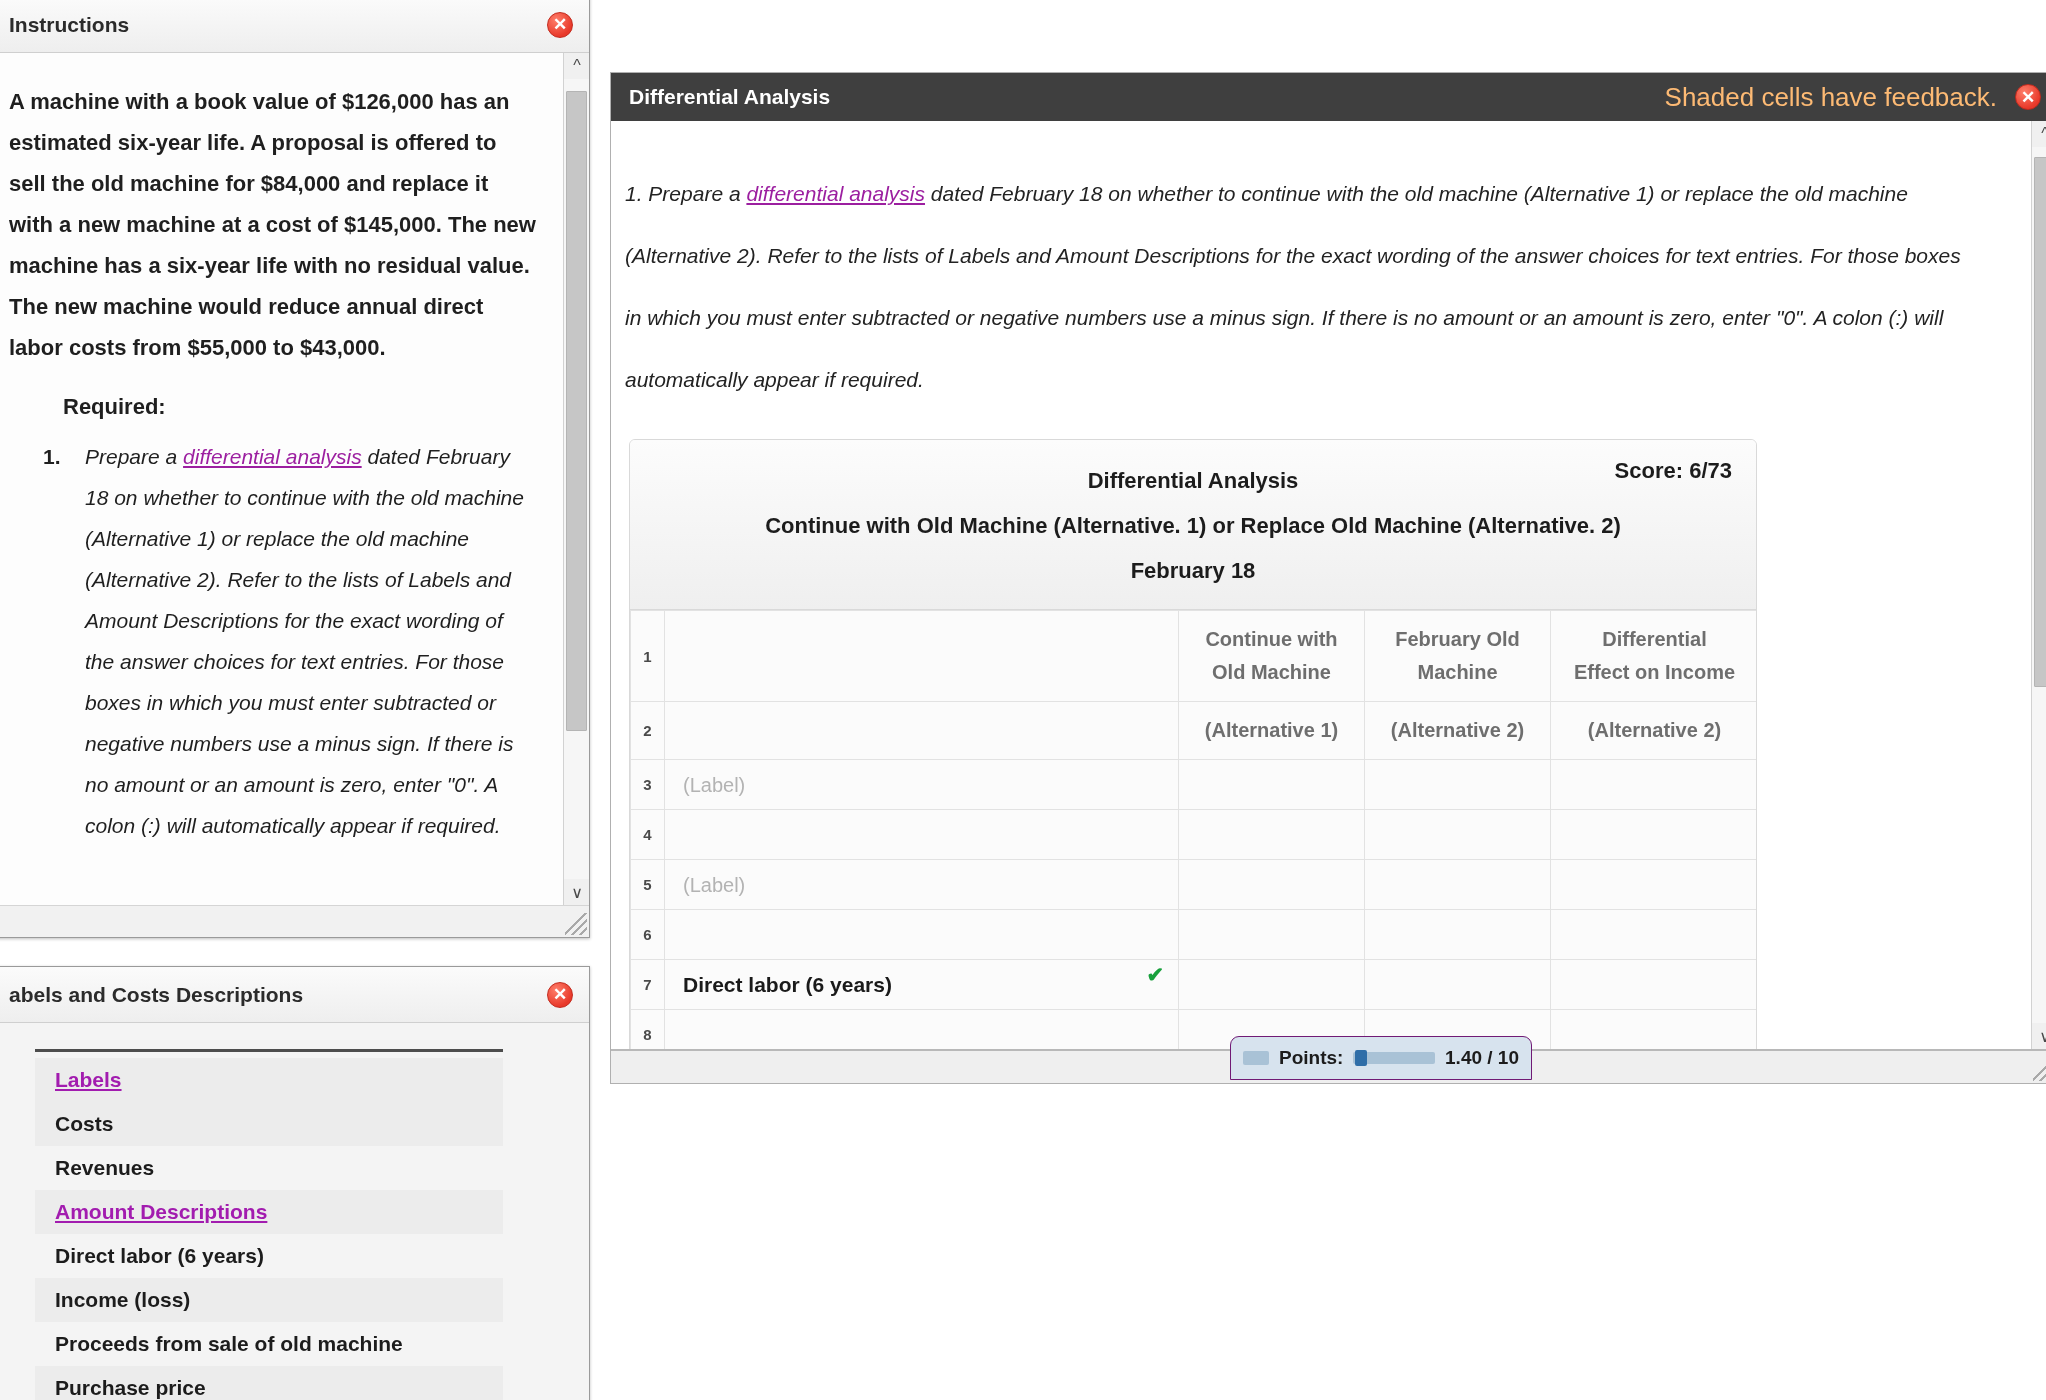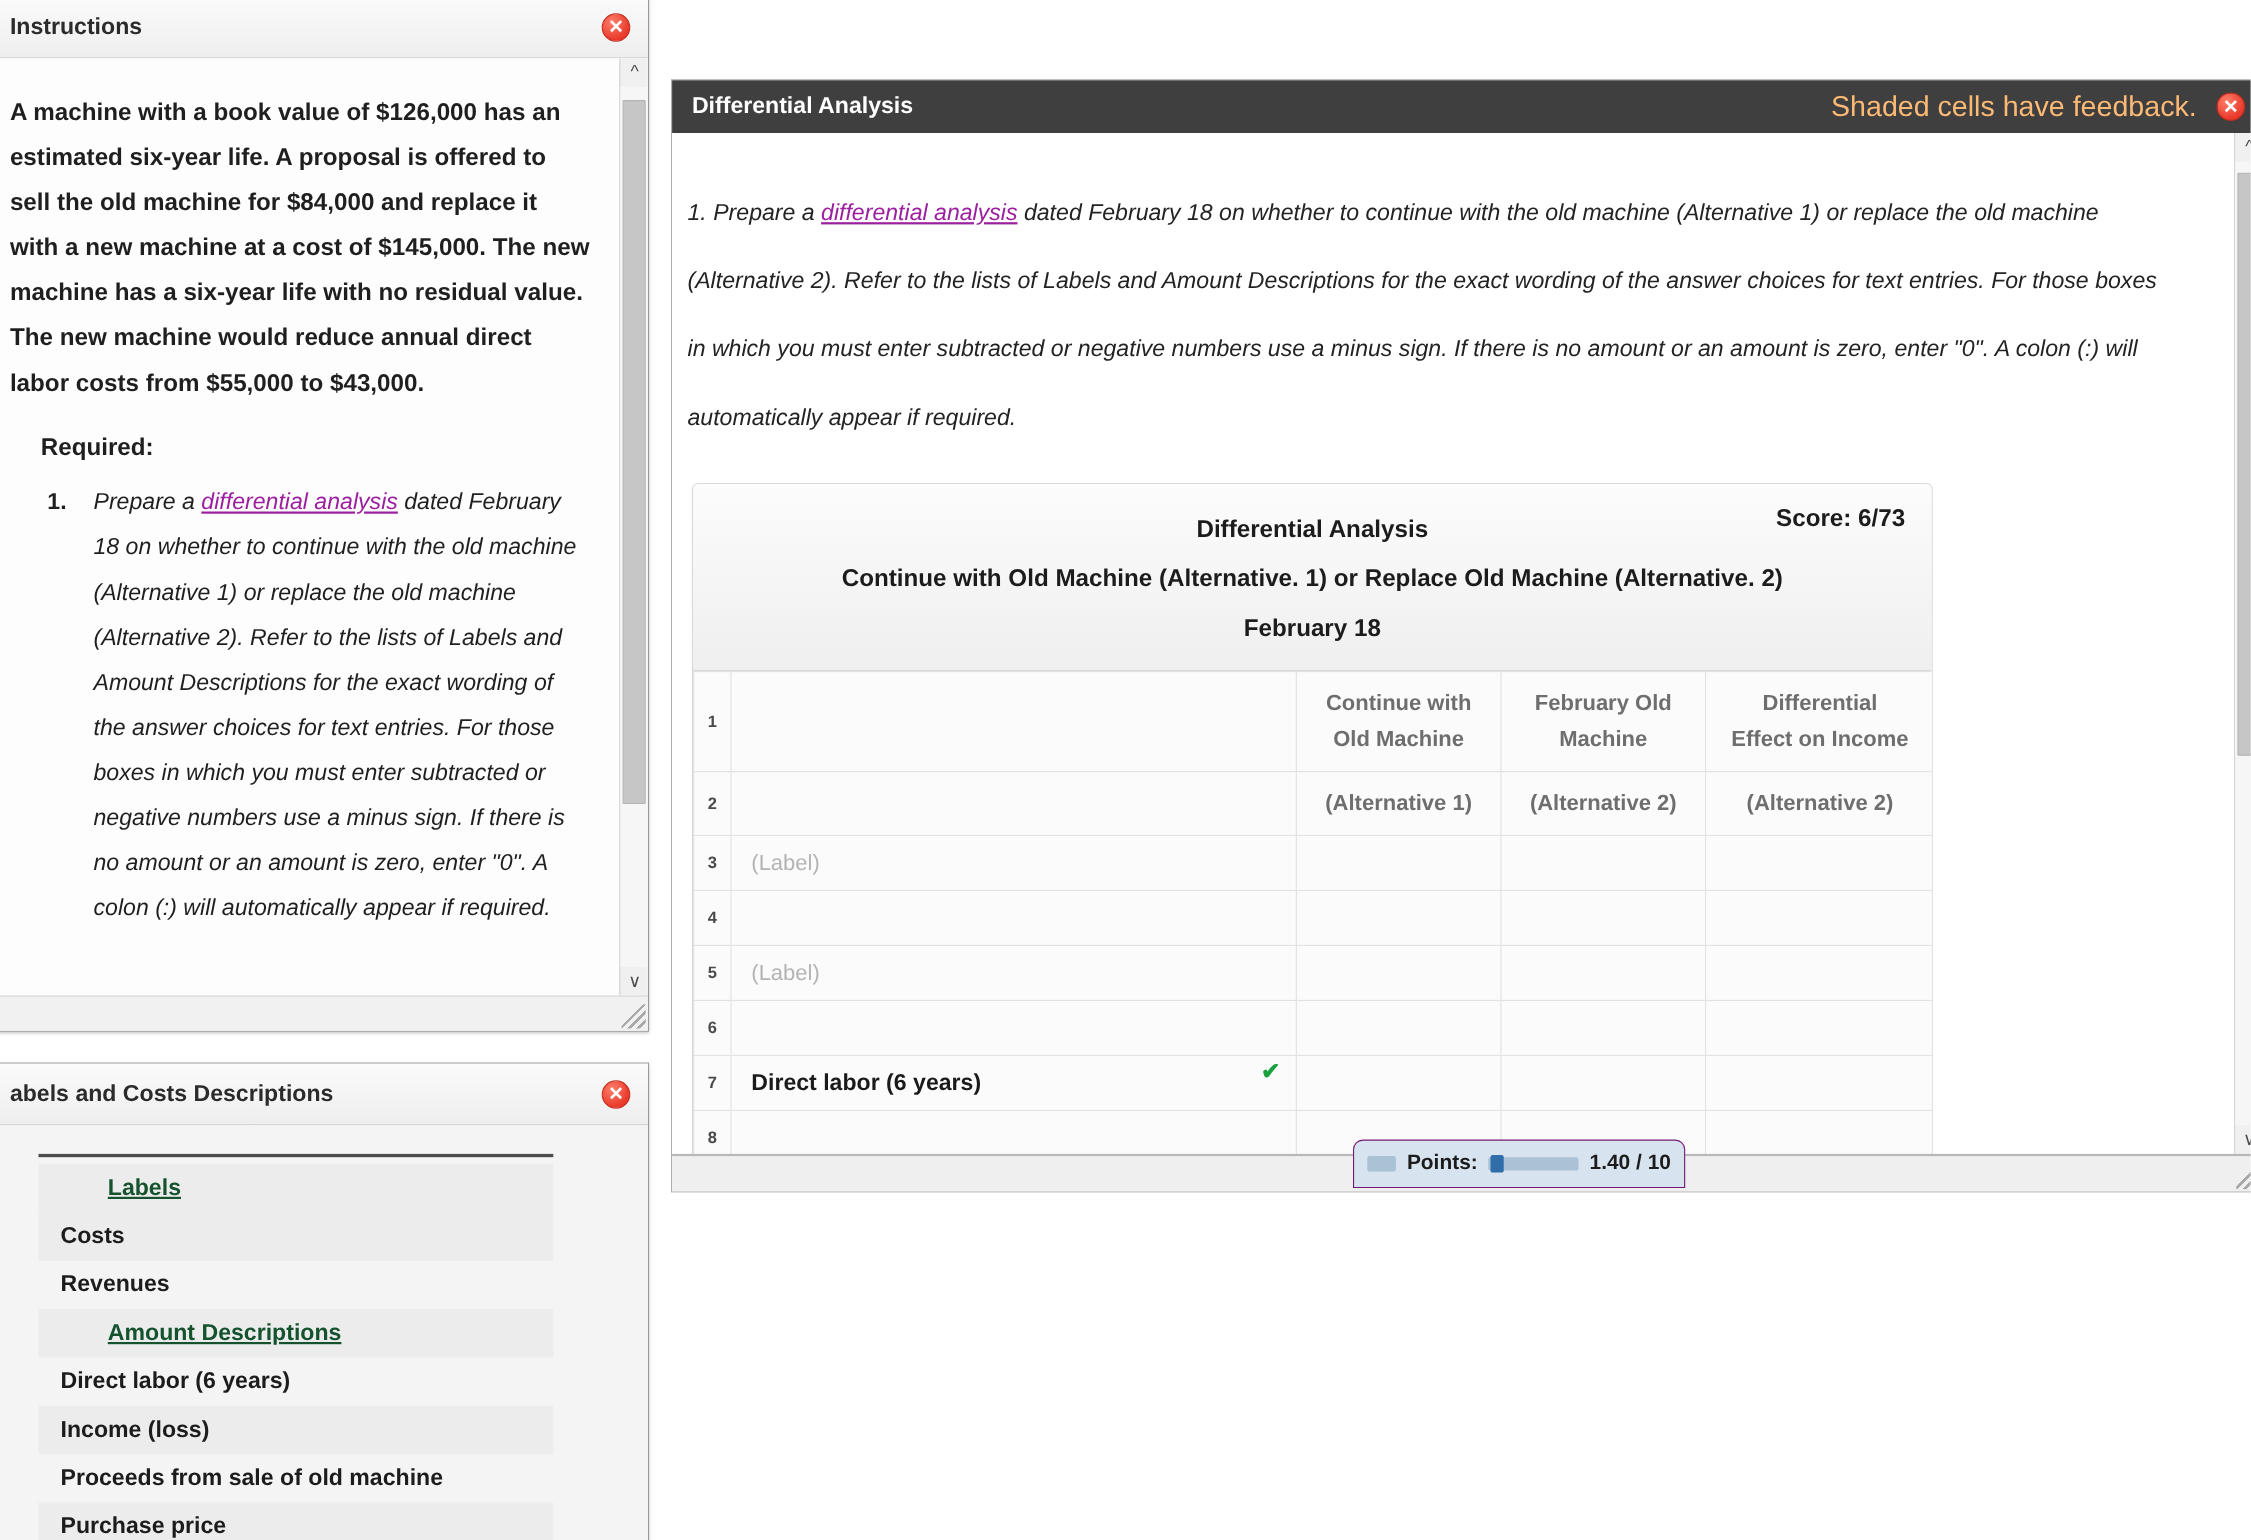--- a/index.html
+++ b/index.html
@@ -47,21 +47,21 @@
     background: #fdfdfd; overflow: hidden;
   }
   #instr-scrollport {
     position: absolute; top: 0; left: 0; right: 26px; bottom: 0;
     padding: 28px 26px 0 18px; overflow: hidden;
   }
   .instr-p {
     font-size: 22px; font-weight: 700; color: #1f1f1f;
     line-height: 41px; margin: 0 0 26px 0;
   }
-  .req-head { font-size: 22px; font-weight: 700; color: #1f1f1f; margin: 0 0 16px 28px; }
+  .req-head { font-size: 22px; font-weight: 700; color: #1f1f1f; margin: 0 0 16px 54px; }
   .req-list { margin: 0; padding: 0 0 0 34px; list-style: none; }
   .req-item {
     position: relative; padding-left: 42px;
     font-size: 21px; font-style: italic; color: #1f1f1f;
     line-height: 41px; font-weight: 500;
   }
   .req-num { position: absolute; left: 0; top: 0; font-weight: 700; font-style: normal; }
   a.ilink { color: #9c1fa0; text-decoration: underline; font-style: italic; }
 
   
@@ -100,21 +100,21 @@
   #labels-body { position: absolute; top: 56px; left: 0; right: 0; bottom: 0; background: #f4f4f4; overflow: hidden; }
   #labels-inner { padding: 26px 28px 0 44px; }
   .labels-rule { height: 3px; background: #4d4d4d; margin: 0 58px 6px 0; }
   .opt-row {
     height: 44px; display: flex; align-items: center;
     padding-left: 20px; font-size: 21px; color: #1c1c1c; font-weight: 600;
     margin-right: 58px;
   }
   .opt-row.alt { background: #ececec; }
   .opt-head {
-    color: #14532d; font-weight: 700; text-decoration: underline; margin-left: 43px;
+    color: #a21caf; font-weight: 700; text-decoration: underline;
   }
 
   
   #analysis-win {
     position: absolute; left: 610px; top: 72px; width: 1448px; height: 1012px;
     background: #ffffff; border: 1px solid #b0b0b0;
   }
   #analysis-title {
     position: relative;
     height: 48px; background: #3f3f3f; color: #ffffff;

